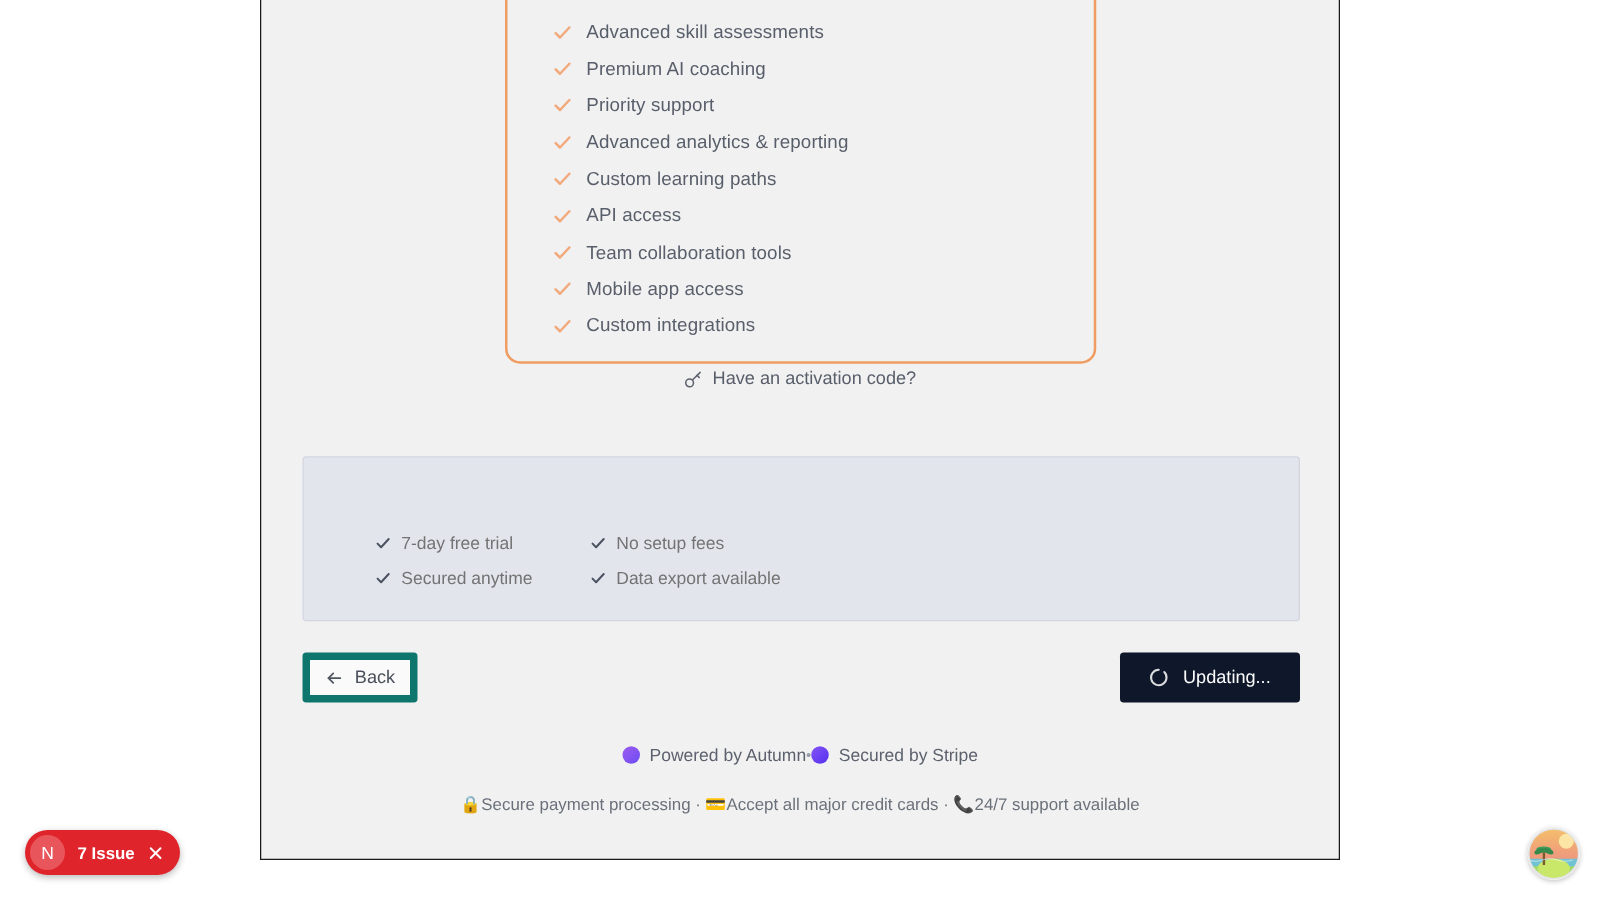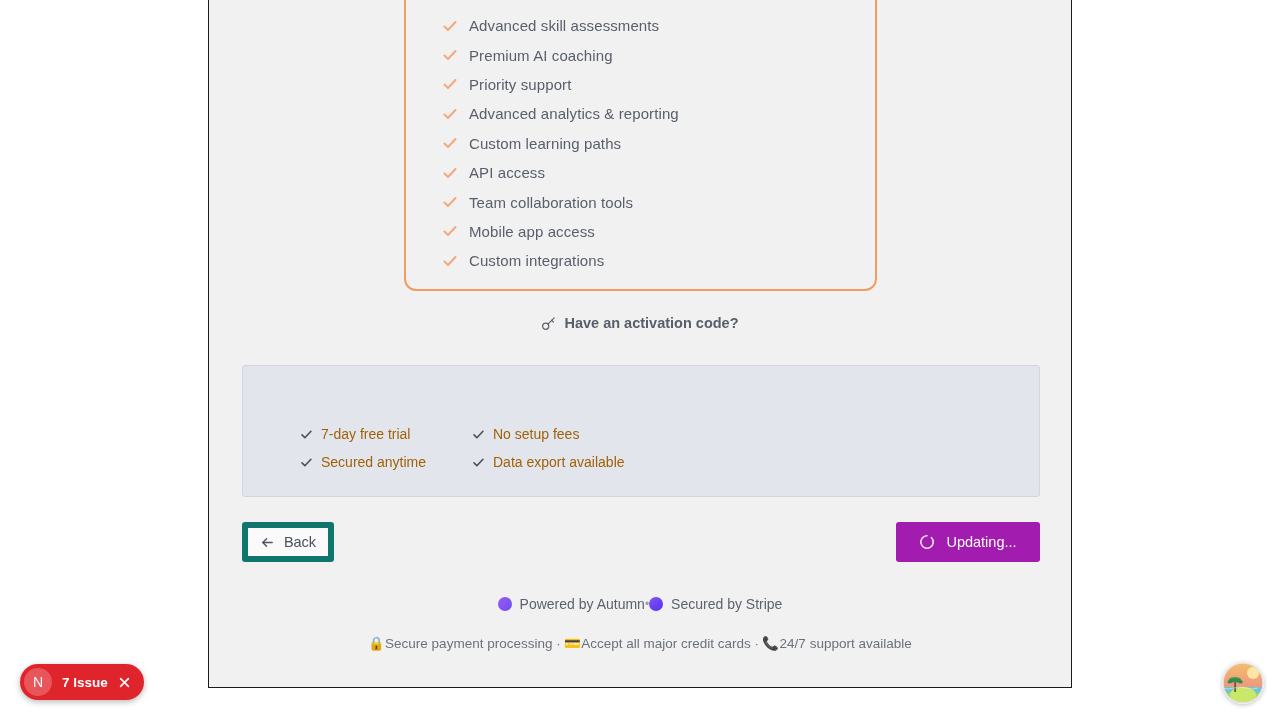--- a/index.html
+++ b/index.html
@@ -52,28 +52,27 @@
   .feature-label {
     font-size:15px;
     color:#585f6b;
     letter-spacing:0.1px;
     white-space:nowrap;
   }
 
   
   .activation {
     position:absolute;
-    left:0; top:316px;
+    left:0; top:296px;
     width:862px;
     display:flex;
     align-items:center;
     justify-content:center;
     gap:8px;
     cursor:pointer;
-    font-weight:bold;
   }
   .key-icon { width:15px; height:15px; display:block; color:#5d636e; }
   .activation-label { font-size:14.5px; color:#585f6b; }
 
   
   .included {
     position:absolute;
     left:33px; top:366px;
     width:798px; height:132px;
     background:#e3e5ed;
@@ -97,42 +96,42 @@
   .included-grid {
     position:absolute;
     left:57px; top:60px;
     width:600px;
     display:grid;
     grid-template-columns:172px auto;
     row-gap:12px;
   }
   .inc-item { display:flex; align-items:center; gap:8px; }
   .inc-check { width:13px; height:13px; display:block; color:#4a5260; flex:0 0 13px; }
-  .inc-label { font-size:14px; color:#a16207; white-space:nowrap; }
+  .inc-label { font-size:14px; color:#737373; white-space:nowrap; }
 
   
   .btn-back {
     position:absolute;
     left:33px; top:523px;
     width:92px; height:40px;
     background:#fafafa;
     border:6px solid #0f766e;
     border-radius:3px;
     display:flex; align-items:center; justify-content:center;
     gap:9px;
     cursor:pointer;
   }
   .arrow-icon { width:15px; height:15px; display:block; color:#4f565f; }
   .btn-back-label { font-size:14.5px; color:#4a515b; }
 
   .btn-update {
     position:absolute;
     left:687px; top:523px;
     width:144px; height:40px;
-    background:#a21caf;
+    background:#0f172a;
     border:none;
     border-radius:3px;
     display:flex; align-items:center; justify-content:center;
     gap:11px;
     cursor:progress;
   }
   .spinner-icon { width:16px; height:16px; display:block; color:#ffffff; opacity:.85; }
   .btn-update-label { font-size:14.5px; color:#fdfdfd; }
 
   

